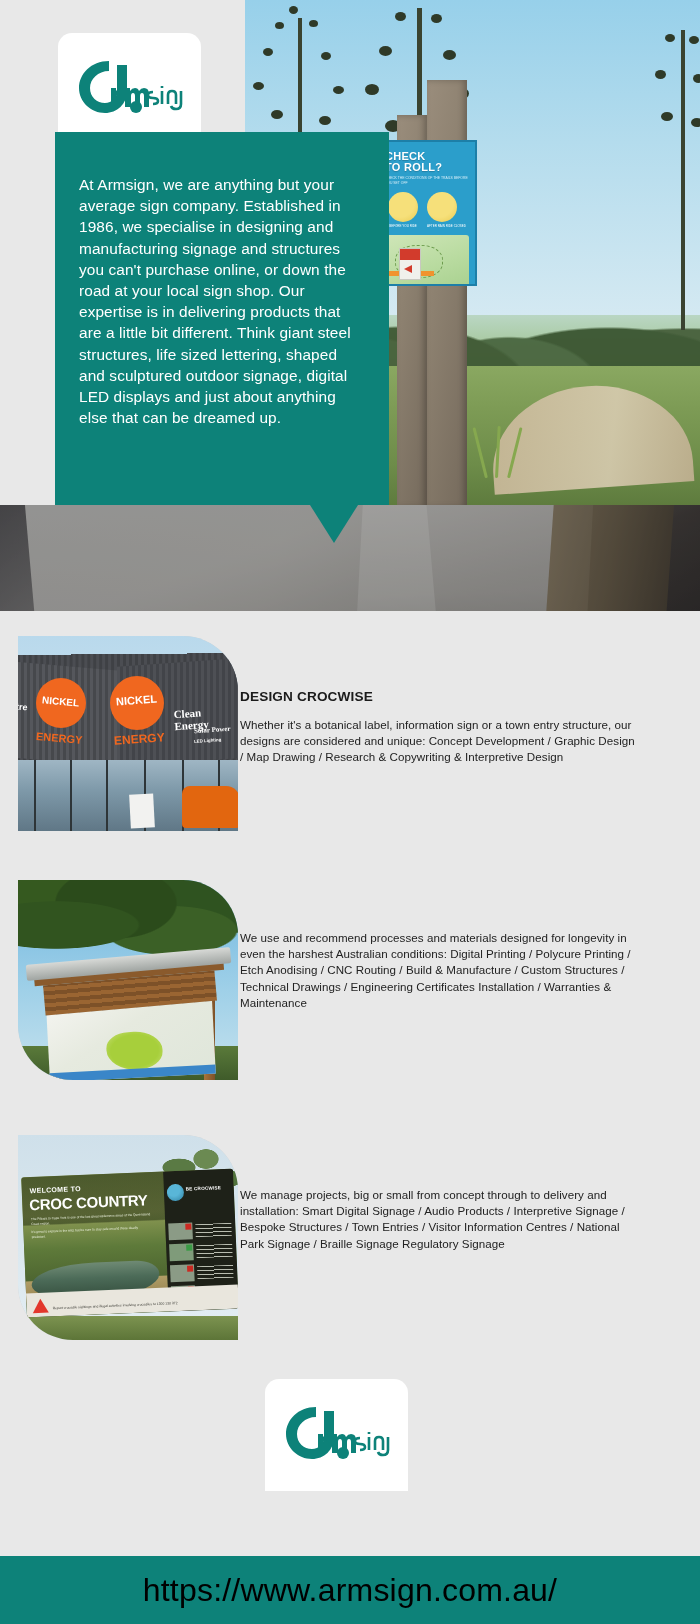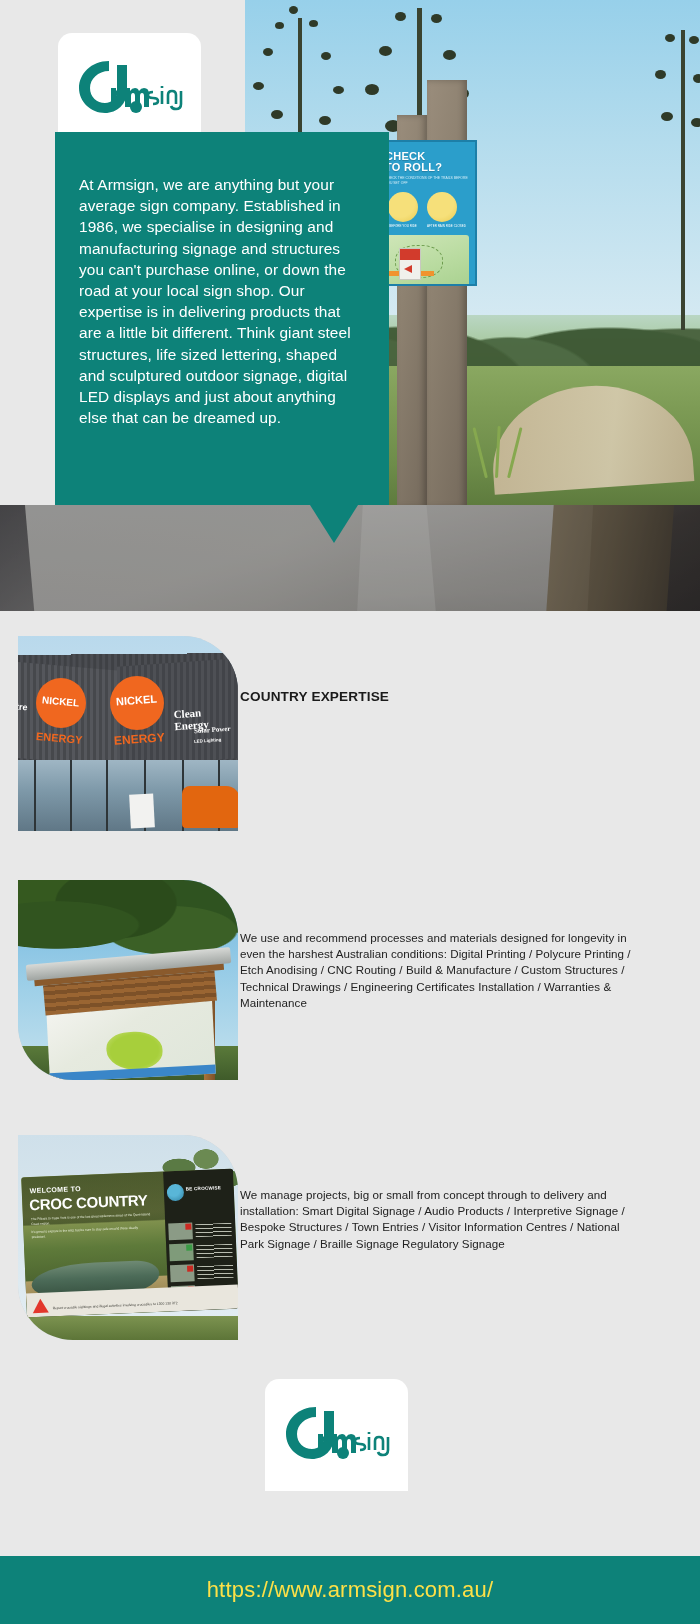--- a/index.html
+++ b/index.html
@@ -352,21 +352,21 @@
   }
 
   
   .footer-bar {
     position:absolute; left:0; bottom:0; width:700px; height:68px;
     background:#0d8279;
     display:flex; align-items:center; justify-content:center;
     z-index:4;
   }
   .footer-url {
-    color:#fde047; font-size:22px; letter-spacing:.2px;
+    color:#000000; font-size:32px; letter-spacing:.2px;
   }
 </style>
 </head>
 <body>
 
 <div class="page">
 
   <div class="hero-photo">
     <div class="sky"></div>
     <div class="bg-trees"></div>
@@ -504,21 +504,22 @@
       <div class="t1-mull" style="left:16px;"></div>
       <div class="t1-mull" style="left:52px;"></div>
       <div class="t1-mull" style="left:88px;"></div>
       <div class="t1-mull" style="left:126px;"></div>
       <div class="t1-mull" style="left:164px;"></div>
       <div class="t1-mull" style="left:200px;"></div>
       <div class="t1-aframe"></div>
       <div class="t1-car"></div>
     </div>
     <div class="sec-text" style="top:53px;">
-      <div class="sec-title">COUNTRY EXPERTISE</div>
+      <div class="sec-title">DESIGN CROCWISE</div>
+      <div class="sec-body">Whether it's a botanical label, information sign or a town entry structure, our designs are considered and unique: Concept Development / Graphic Design / Map Drawing / Research &amp; Copywriting &amp; Interpretive Design</div>
     </div>
   </div>
 
   <div class="section" style="top:880px;">
     <div class="thumb r2" style="top:0; height:200px;">
       <div class="t2-sky"></div>
       <div class="t2-foliage"></div>
       <div class="t2-ground"></div>
       <div class="t2-post" style="left:34px; top:126px; width:9px; height:74px;"></div>
       <div class="t2-post" style="left:186px; top:108px; width:11px; height:92px;"></div>

